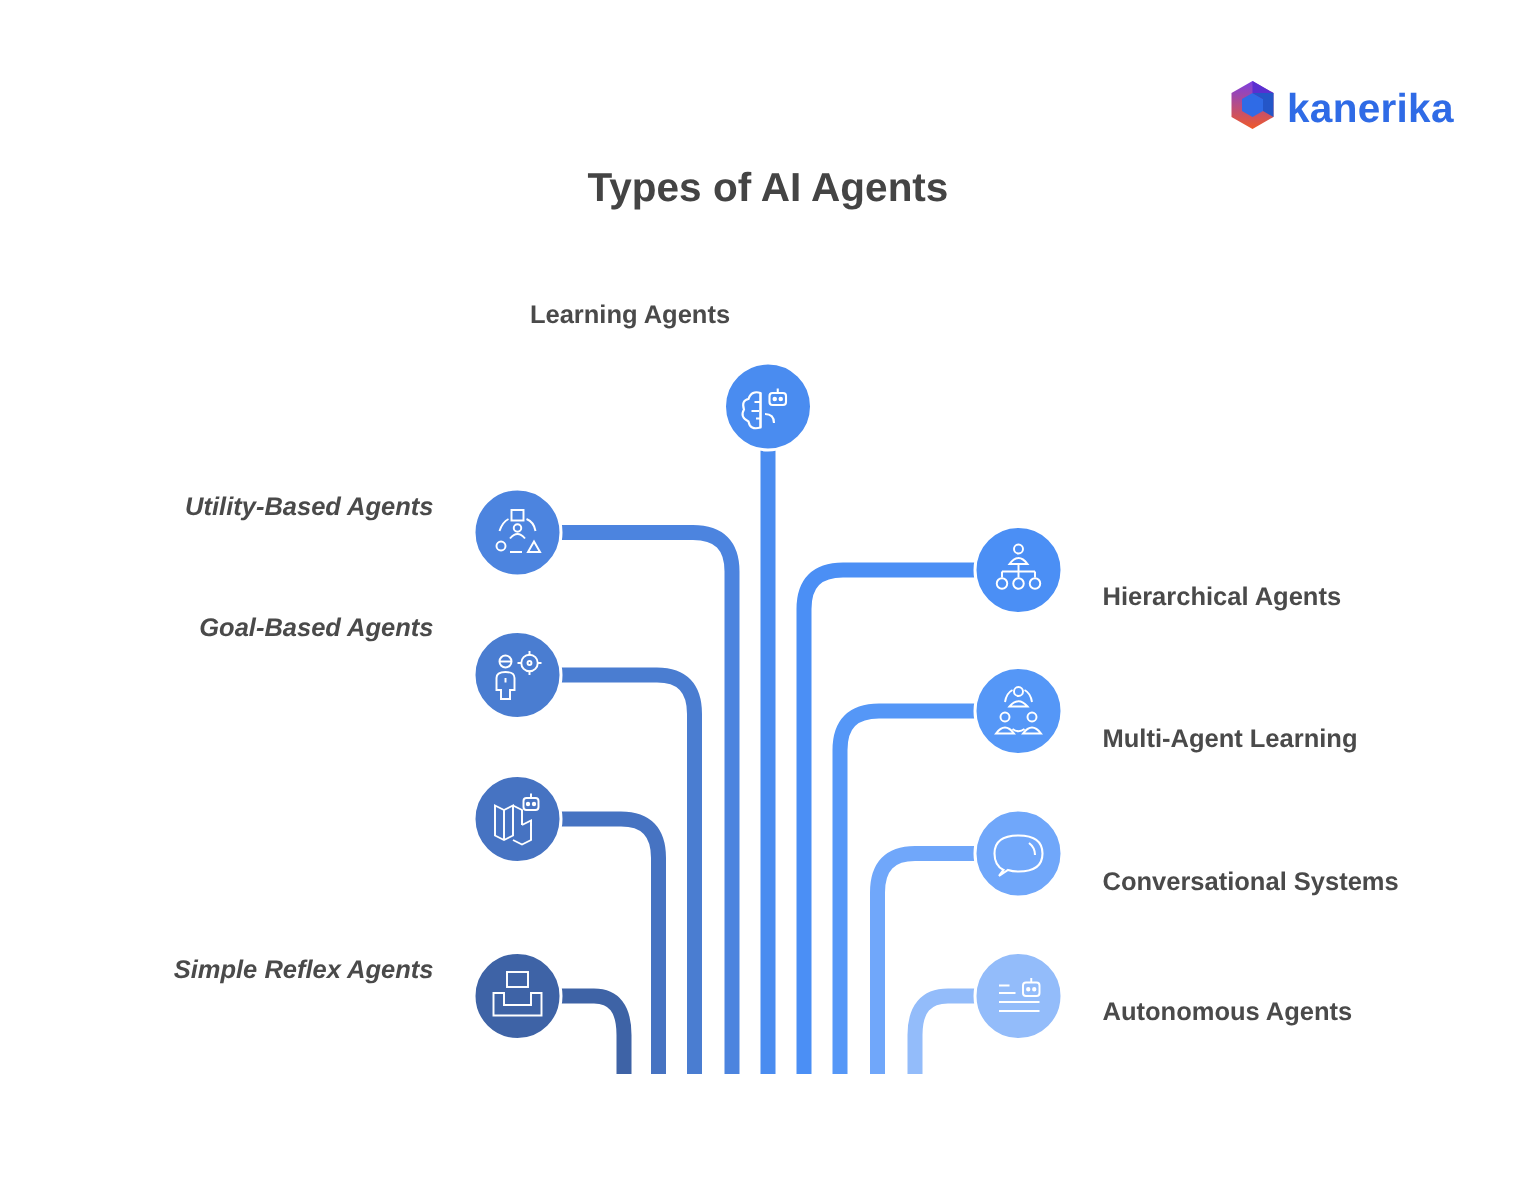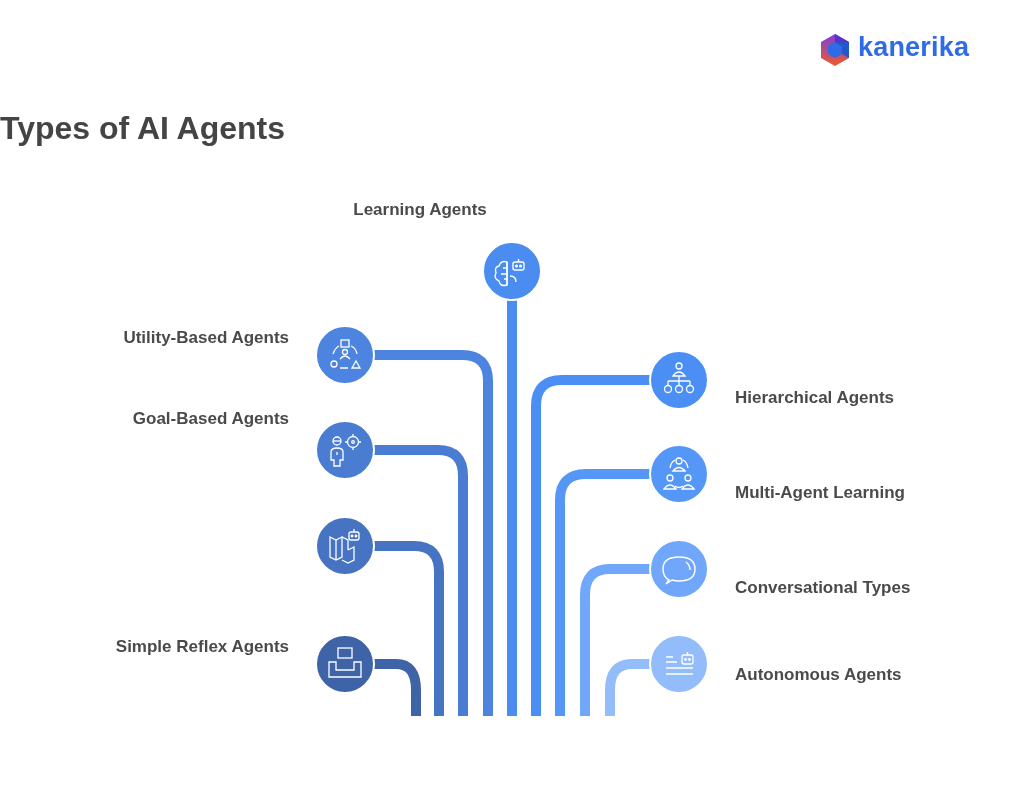--- a/index.html
+++ b/index.html
@@ -1,23 +1,23 @@
 <!DOCTYPE html>
 <html><head>
 <meta charset="utf-8">
 <style>
   html, body { margin: 0; padding: 0; background: #ffffff; }
   body { width: 1024px; height: 798px; position: relative; overflow: hidden;
          font-family: "Liberation Sans", "DejaVu Sans", sans-serif; }
-  .logo { position: absolute; left: 818px; top: 32px; display: flex; align-items: flex-start; gap: 6px; }
+  .logo { position: absolute; left: 818px; top: 52px; display: flex; align-items: flex-end; gap: 6px; }
   .logo-text { font-size: 27px; font-weight: bold; color: #2F6BE6; letter-spacing: 0.2px; }
-  .title { position: absolute; left: 0; width: 1024px; top: 110px; 
-           font-size: 32px; font-weight: bold; color: #444444; }
+  .title { position: absolute; left: 0; width: 1024px; top: 110px; text-align: center;
+           font-size: 27px; font-weight: bold; color: #444444; }
   .label { position: absolute; font-size: 17px; font-weight: bold; color: #4a4a4a; line-height: 24px; white-space: nowrap; }
-  .label.left { text-align: right; right: 735px; }
+  .label.left { text-align: right; right: 735px; font-style: italic; }
   .label.right { text-align: left; left: 735px; margin-top: 36px; }
   .label.top { left: 0; width: 840px; text-align: center; top: 198px; }
   svg.diagram { position: absolute; left: 0; top: 0; }
   .node { cursor: default; }
 </style>
 </head>
 <body>
 
 <div class="logo">
   <svg width="34" height="36" viewBox="0 0 34 36">
@@ -167,14 +167,14 @@
 <div class="label top">Learning Agents</div>
 
 <div class="label left" style="top:326px;">Utility-Based Agents</div>
 <div class="label left" style="top:407px;text-align:right;">Goal-Based Agents</div>
 <div class="label left" style="top:516px;">
 </div>
 <div class="label left" style="top:635px;">Simple Reflex Agents</div>
 
 <div class="label right" style="top:350px;">Hierarchical Agents</div>
 <div class="label right" style="top:445px;">Multi-Agent Learning</div>
-<div class="label right" style="top:540px;">Conversational Types</div>
+<div class="label right" style="top:540px;">Conversational Systems</div>
 <div class="label right" style="top:627px;">Autonomous Agents</div>
 
 </body></html>

